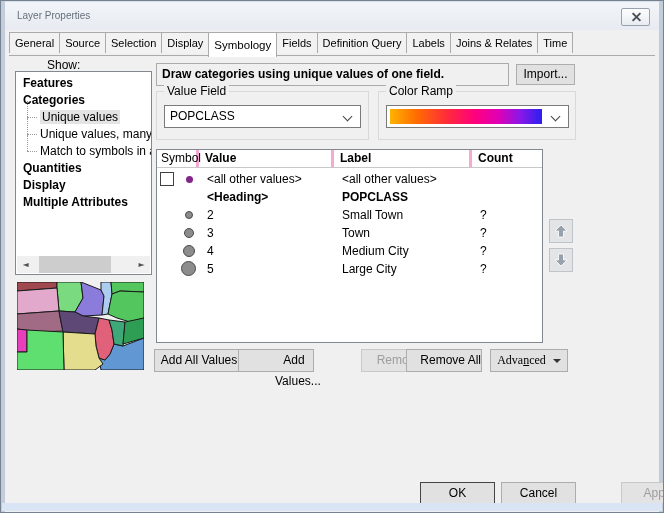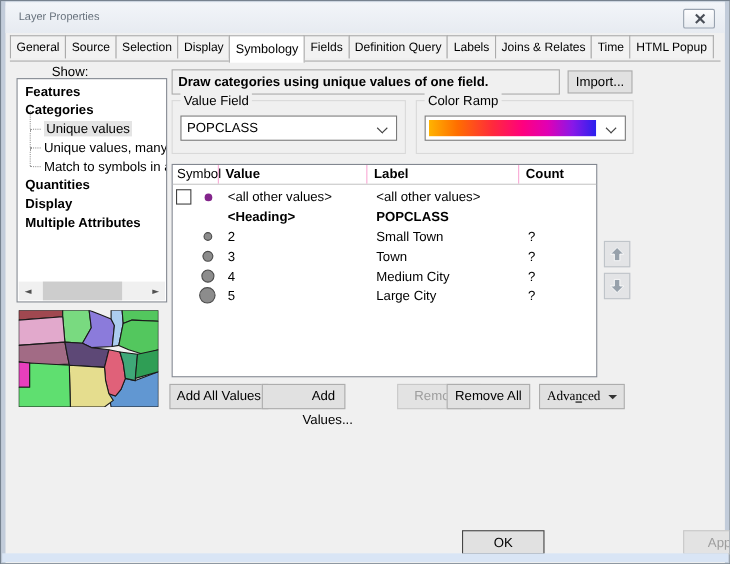--- a/index.html
+++ b/index.html
@@ -52,41 +52,41 @@
   .gb-vf{ left:155px; top:90px; width:213px; height:49px; }
   .gb-cr{ left:377px; top:90px; width:198px; height:49px; }
   .gb-label{ position:absolute; top:-8px; left:7px; background:#F0F0F0; padding:0 3px; font-size:12px; }
   .combo{ background:#FFFFFF; border:1px solid #7A7A7A; }
   .vf-combo{ left:163px; top:104px; width:197px; height:23px; line-height:21px; padding-left:5px; }
   .chevron{ position:absolute; right:9px; top:7px; width:7px; height:7px; border-right:1.5px solid #444; border-bottom:1.5px solid #444; transform:rotate(45deg); }
   .cr-combo{ left:385px; top:104px; width:183px; height:23px; }
   .ramp{ position:absolute; left:3px; top:3px; width:152px; height:15px; }
   
   .symtable{ left:155px; top:148px; width:387px; height:194px; background:#FFFFFF; border:1px solid #828790; }
-  .th{ position:absolute; top:0; height:17px; line-height:16px; border-right:1px solid #f9a8d4; padding-left:6px; font-weight:bold; }
+  .th{ position:absolute; top:0; height:17px; line-height:16px; border-right:3px solid #f9a8d4; padding-left:6px; font-weight:bold; }
   .th-sym{ left:0; width:42px; font-weight:normal; padding-left:4px; }
   .th-val{ left:42px; width:135px; }
   .th-lab{ left:177px; width:138px; }
   .th-cnt{ left:315px; width:70px; border-right:none; }
   .thead-line{ position:absolute; left:0; right:0; top:17px; border-top:1px solid #C8C8C8; }
   .trow{ position:absolute; left:0; right:0; height:18px; line-height:18px; }
   .cell-val{ position:absolute; left:50px; white-space:nowrap; }
   .cell-lab{ position:absolute; left:185px; white-space:nowrap; }
   .cell-cnt{ position:absolute; left:323px; }
   .bold{ font-weight:bold; }
   .cbox{ position:absolute; left:3px; top:2px; width:14px; height:14px; background:#FFF; border:1px solid #404040; }
   .dot{ position:absolute; left:29px; top:6px; width:7px; height:7px; border-radius:50%; }
   .gcirc{ position:absolute; border-radius:50%; }
   
   .mini-btn{ width:24px; height:24px; background:#E3E4E6; border:1px solid #BFC4C9; display:flex; align-items:center; justify-content:center; }
   .up-btn{ left:548px; top:218px; } .down-btn{ left:548px; top:247px; }
   
   .act{ top:348px; height:23px; line-height:21px; }
   .b-addall{ left:153px; width:90px; } .b-addval{ left:237px; width:76px;padding-left:36px; }
-  .b-remove{ left:321px; width:76px; } .b-removeall{ left:405px; width:76px; }
+  .b-remove{ left:321px; width:76px; } .b-removeall{ left:405px; width:76px;text-align:right; }
   .b-advanced{ left:489px; width:78px;font-family:Liberation Serif, serif; }
   .u{ text-decoration:underline; }
   .dd-tri{ display:inline-block; width:0; height:0; margin-left:7px; margin-bottom:1px;
     border-left:4px solid transparent; border-right:4px solid transparent; border-top:4px solid #333; }
   
   .b-ok{ left:419px; top:481px; width:75px; height:22px; line-height:20px; border-color:#454545; }
   .b-cancel{ left:500px; top:481px; width:75px; height:22px; line-height:20px; }
   .b-apply{ left:581px; top:481px; width:75px; height:22px; line-height:20px; }
   .bottom-strip{ left:1px; right:1px; bottom:1px; height:8px; background:#D9E5F5; }
 </style>
@@ -106,21 +106,20 @@
     <div class="tab">General</div>
     <div class="tab">Source</div>
     <div class="tab">Selection</div>
     <div class="tab">Display</div>
     <div class="tab active">Symbology</div>
     <div class="tab">Fields</div>
     <div class="tab">Definition Query</div>
     <div class="tab">Labels</div>
     <div class="tab">Joins &amp; Relates</div>
     <div class="tab">Time</div>
-    <div class="tab">HTML Popup</div>
   </div>
 
   <div class="abs show-label">Show:</div>
   <div class="abs listbox">
     <div class="tree">
       <div class="tree-item parent"><span>Features</span></div>
       <div class="tree-item parent"><span>Categories</span></div>
       <div class="tree-item child selected"><span>Unique values</span></div>
       <div class="tree-item child"><span>Unique values, many</span></div>
       <div class="tree-item child"><span>Match to symbols in a</span></div>
@@ -244,16 +243,17 @@
     </svg>
   </div>
 
   <div class="abs btn act b-addall">Add All Values</div>
   <div class="abs btn act b-addval">Add Values...</div>
   <div class="abs btn act b-remove disabled">Remove</div>
   <div class="abs btn act b-removeall">Remove All</div>
   <div class="abs btn act b-advanced"><span>Adva</span><span class="u">n</span><span>ced</span><span class="dd-tri"></span></div>
 
   <div class="abs btn b-ok">OK</div>
+  <div class="abs btn b-cancel">Cancel</div>
   <div class="abs btn b-apply disabled">Apply</div>
 
   <div class="abs bottom-strip"></div>
 </div>
 
 </body></html>

